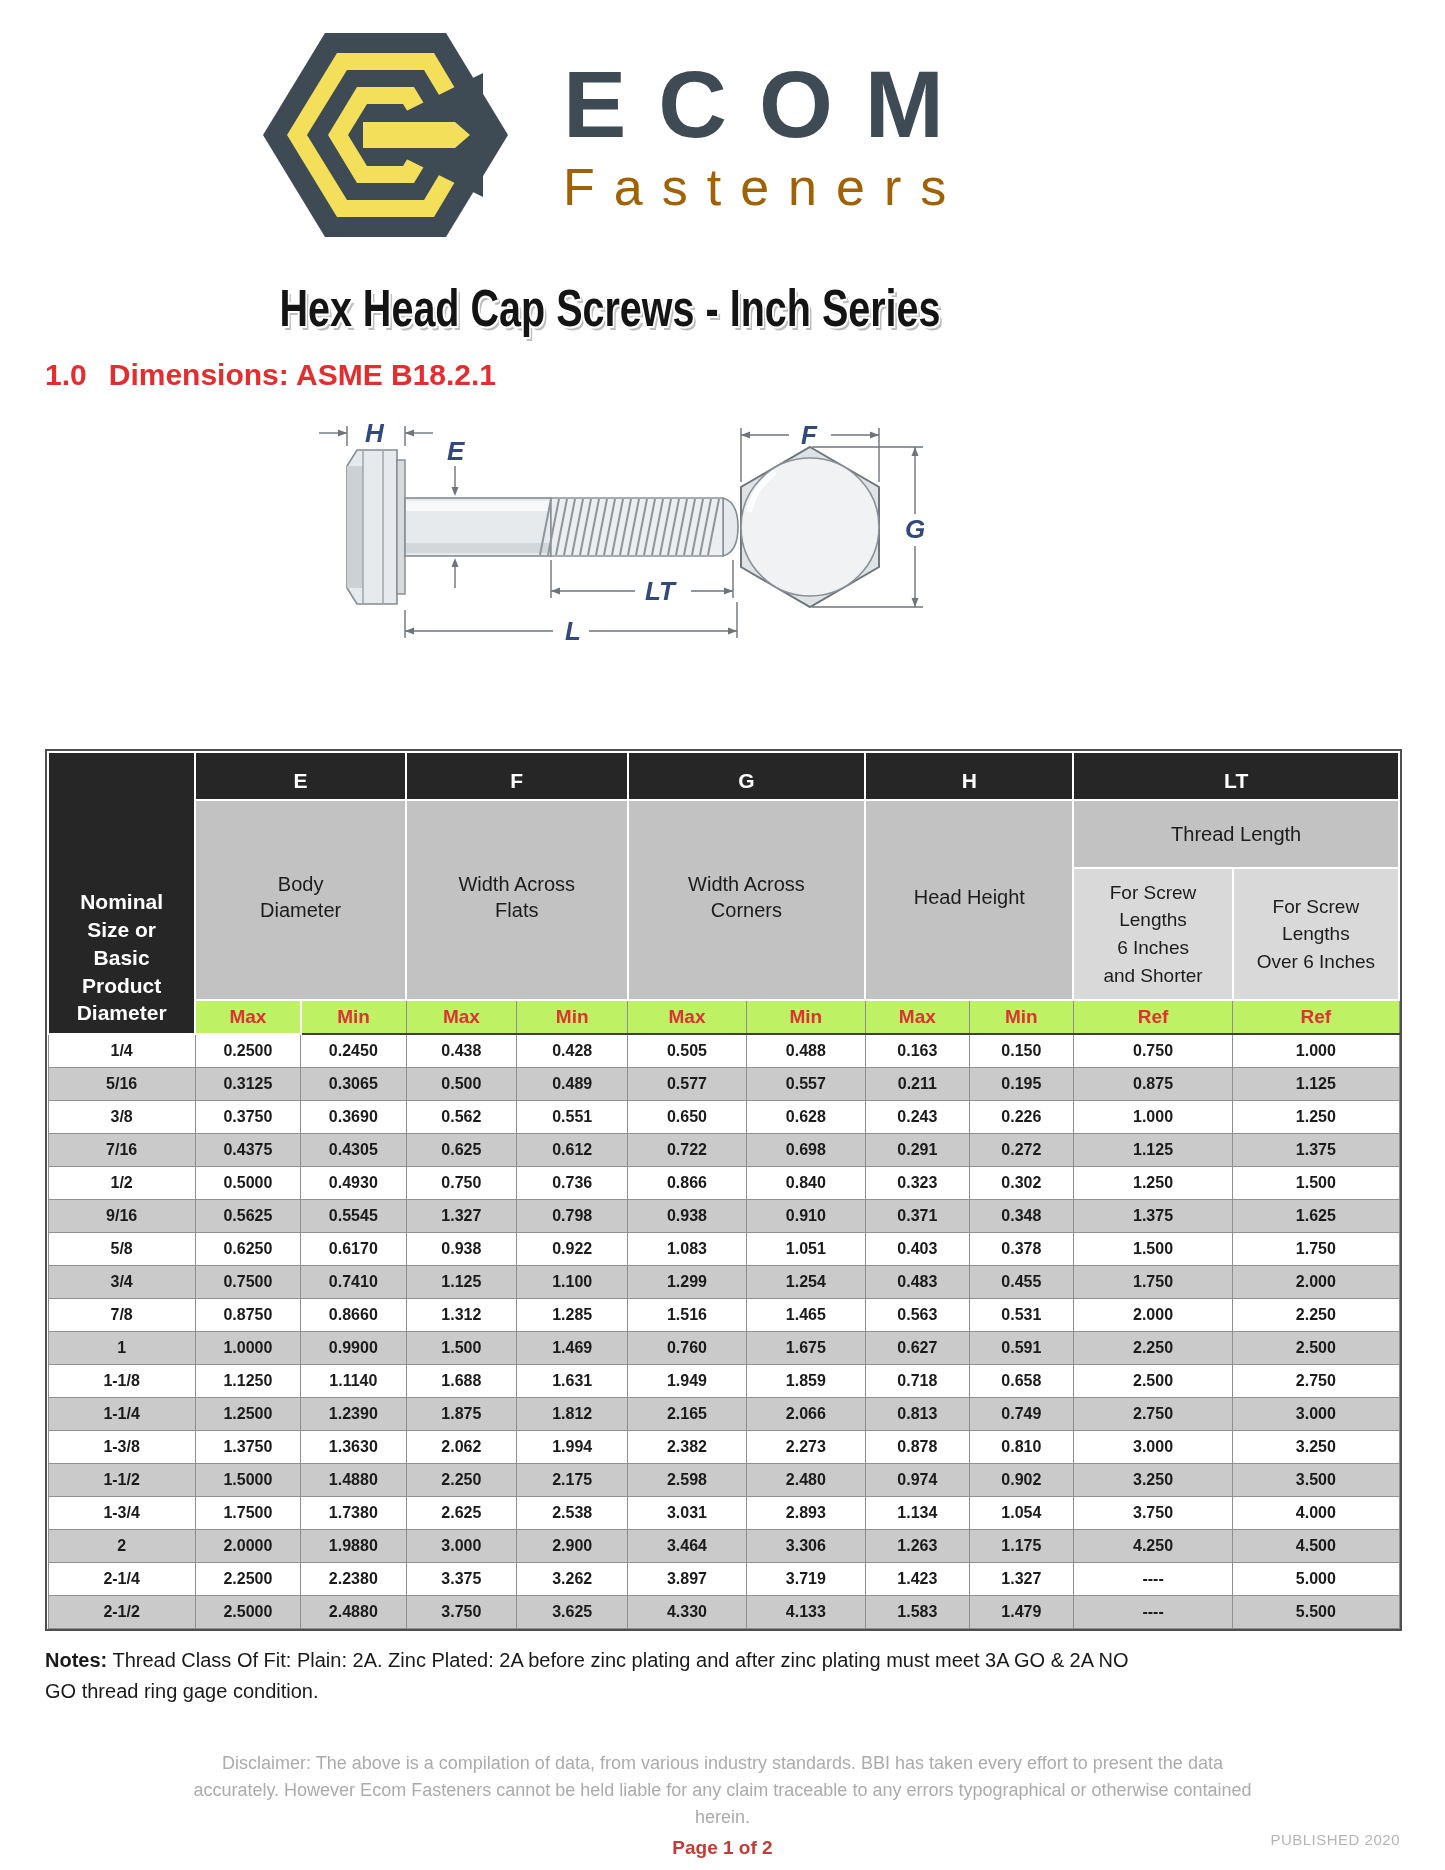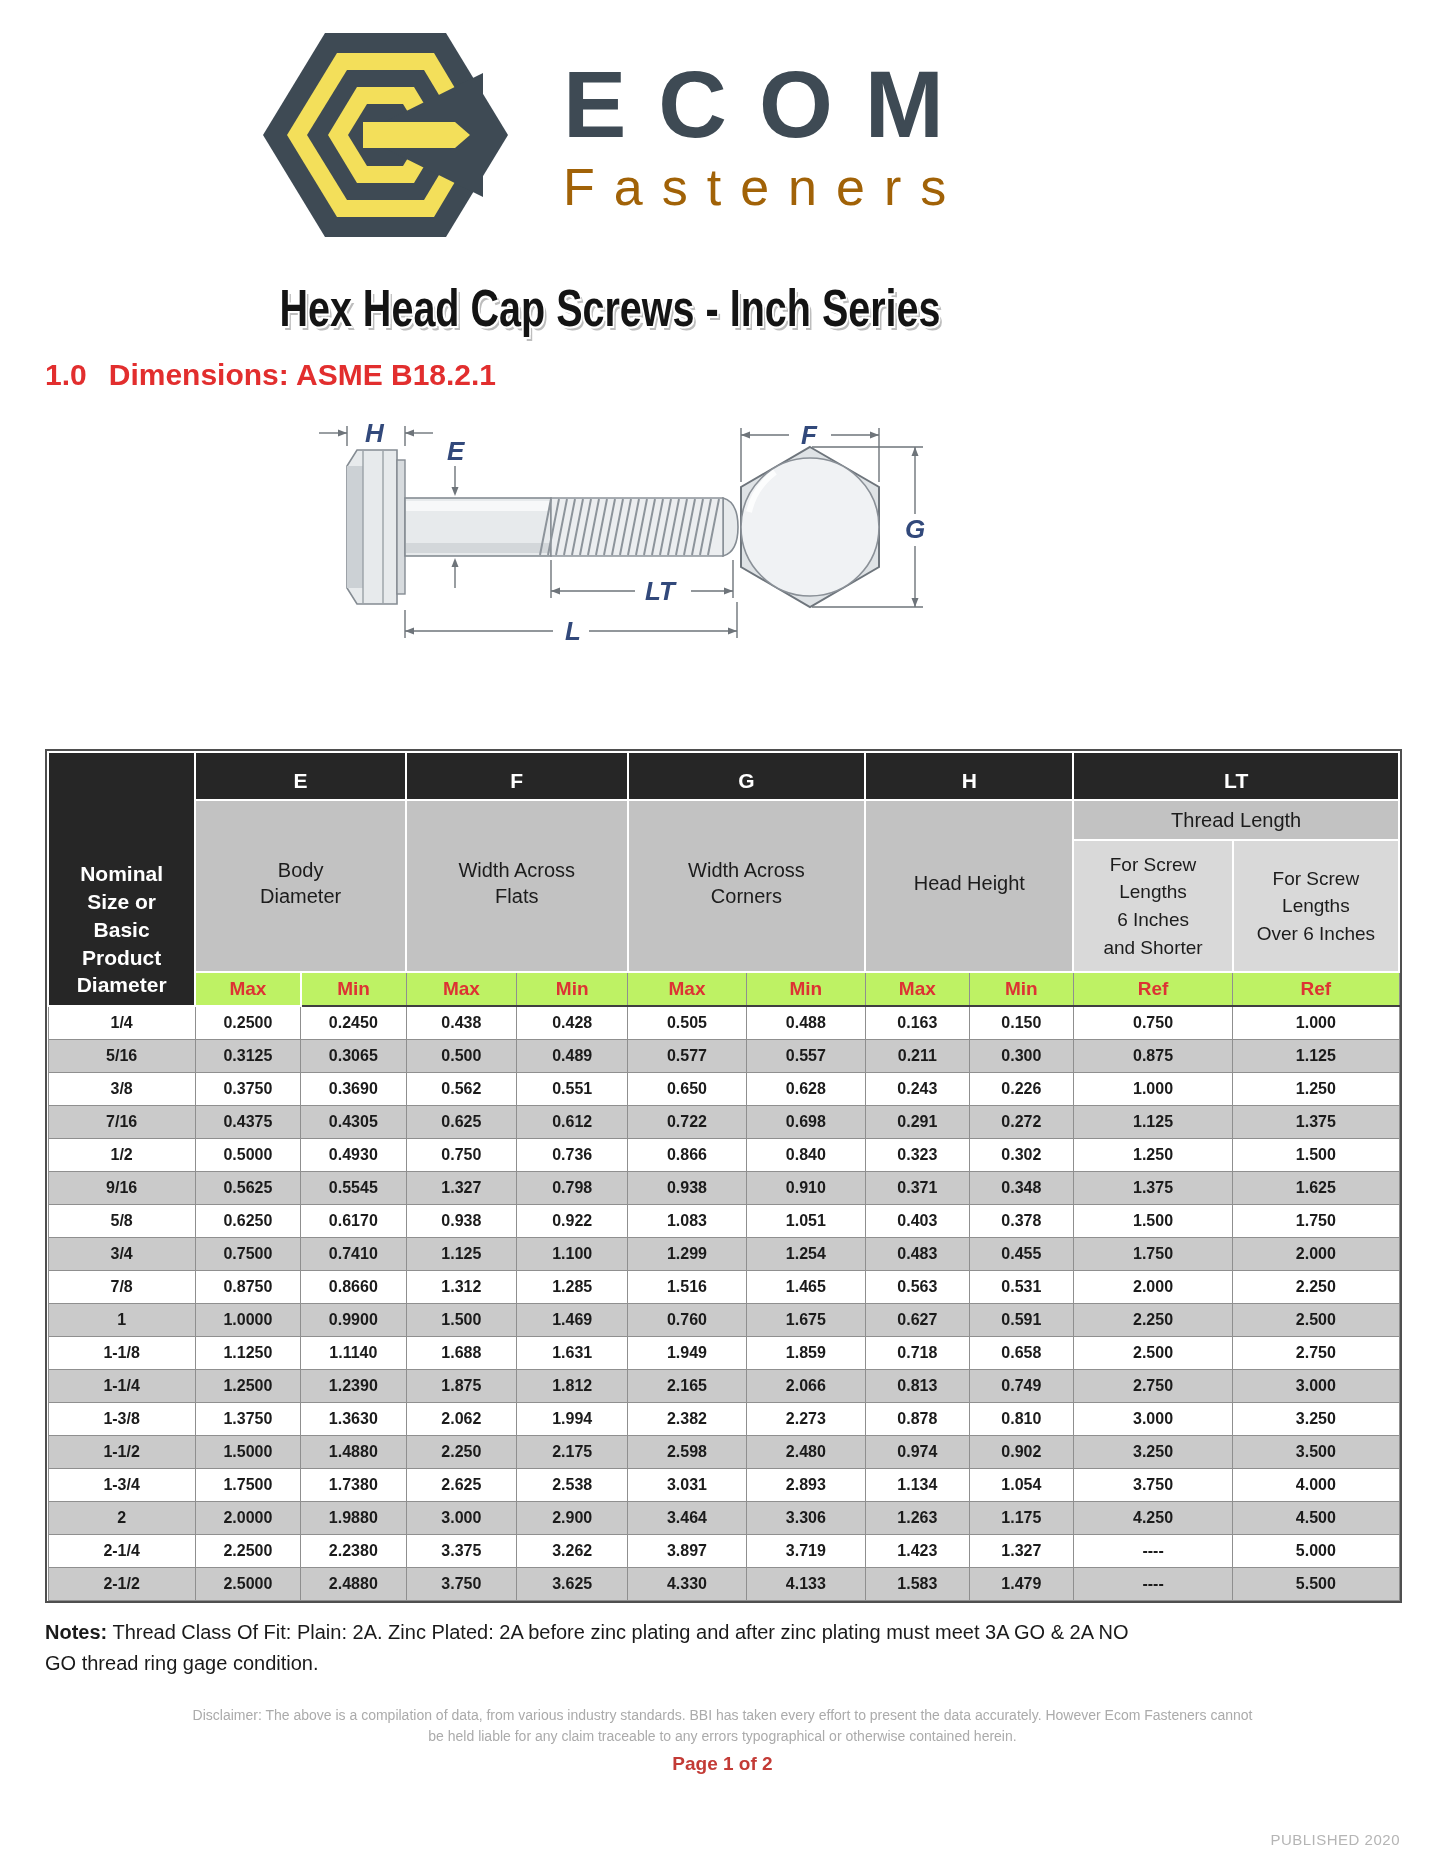--- a/index.html
+++ b/index.html
@@ -43,34 +43,34 @@
   table.spec { width:100%; border-collapse:collapse; table-layout:fixed; }
   table.spec th, table.spec td { text-align:center; vertical-align:middle; }
   thead th { border:2px solid #ffffff; }
   tr.band th { background:#262626; color:#ffffff; font-size:21px; font-weight:700; height:48px; vertical-align:bottom; padding-bottom:6px; }
   th.corner {
     background:#262626; color:#ffffff; font-size:19px; font-weight:700;
     vertical-align:bottom; padding-bottom:2px; line-height:1.32; white-space:pre-line;
   }
   th.glabel { background:#c2c2c2; color:#1c1c1c; font-size:20px; font-weight:400;
     vertical-align:bottom; padding-bottom:6px; line-height:1.3; white-space:pre-line; }
-  th.tlen { background:#c2c2c2; color:#1c1c1c; font-size:20px; font-weight:400; height:40px; }
+  th.tlen { background:#c2c2c2; color:#1c1c1c; font-size:20px; font-weight:400; height:68px; }
   th.ltsub { background:#d9d9d9; color:#1c1c1c; font-size:19px; font-weight:400;
     height:132px; line-height:1.45; white-space:pre-line; vertical-align:middle; }
   tr.mmrow th { background:#bef264; color:#dd3333; font-size:19px; font-weight:700;
     height:34px; border:1px solid #8f8f8f; border-bottom:2px solid #3f3f3f; }
   tr.mmrow th:first-child { border:2px solid #fff; }
   tbody td { border:1px solid #8f8f8f; font-size:16px; font-weight:700; color:#1b1b1b;
     height:33px; background:#ffffff; }
   tbody tr.stripe td { background:#cacaca; }
   
   .notes { margin:14px 17px 0 45px; width:1090px; font-size:20px; color:#1a1a1a; line-height:1.55; }
   .notes b { font-weight:700; }
-  .disclaimer { margin:26px auto 0 auto; width:1060px; text-align:center;
-    font-size:14px; color:#ababab; line-height:1.5; }
+  .disclaimer { margin:43px auto 0 auto; width:1060px; text-align:center;
+    font-size:18px; color:#ababab; line-height:1.5; }
   .pageno { margin-top:6px; text-align:center; font-size:19px; font-weight:700; color:#c33b36; }
   .published { position:absolute; right:45px; bottom:22px; font-size:15px; color:#b5b5b5; letter-spacing:0.5px; }
 </style>
 </head>
 <body>
 
 <div class="page">
 
   <header class="brand">
     <svg class="hexlogo" viewBox="0 0 248 224" aria-hidden="true">
@@ -241,21 +241,21 @@
           </tr>
           <tr class="stripe">
             <td>5/16</td>
             <td>0.3125</td>
             <td>0.3065</td>
             <td>0.500</td>
             <td>0.489</td>
             <td>0.577</td>
             <td>0.557</td>
             <td>0.211</td>
-            <td>0.300</td>
+            <td>0.195</td>
             <td>0.875</td>
             <td>1.125</td>
           </tr>
           <tr>
             <td>3/8</td>
             <td>0.3750</td>
             <td>0.3690</td>
             <td>0.562</td>
             <td>0.551</td>
             <td>0.650</td>

